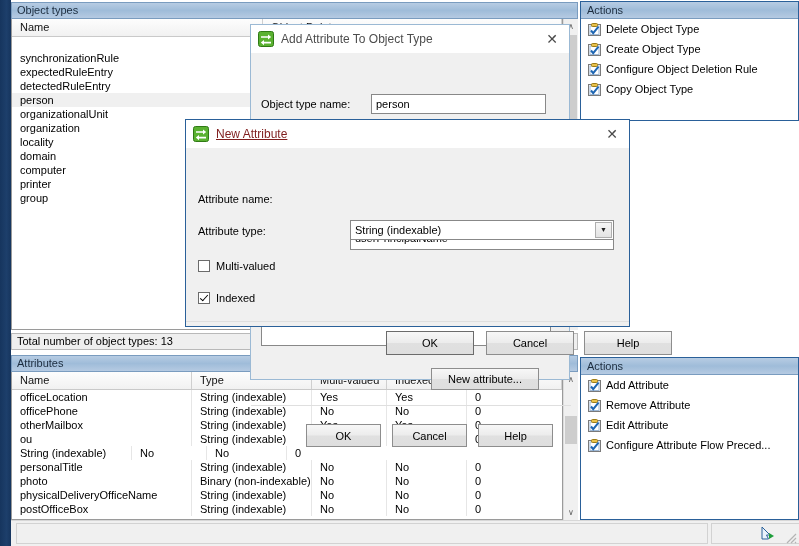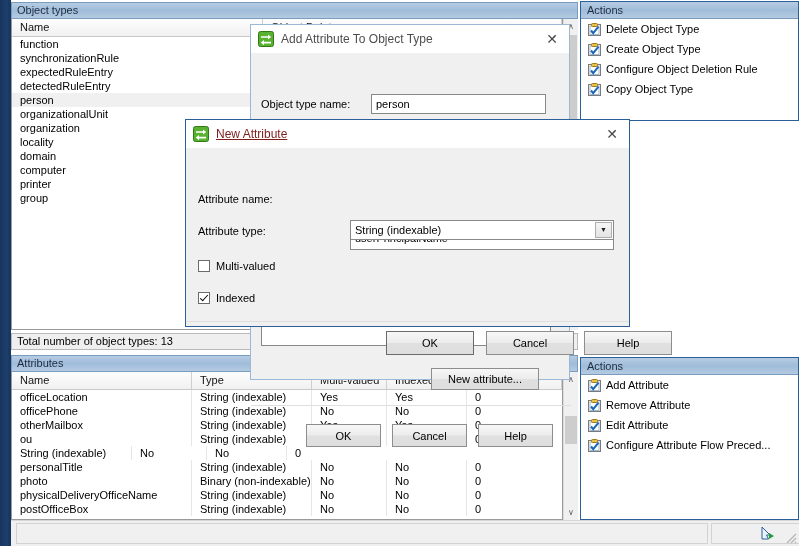--- a/index.html
+++ b/index.html
@@ -318,21 +318,20 @@
   <span>Object types</span>
 </div>
 
 <div class="grid" style="left:11px; top:19px; width:552px; height:311px;">
   <div class="grid-head">
     <div class="cell" style="width:252px;">Name</div>
     <div class="cell" style="width:300px;">Object Delet...</div>
   </div>
   <div class="grid-body" id="object-types-rows">
       <div class="grid-row">
-        <div class="cell" style="width: 252px;">function</div>
         <div class="cell nb" style="width: 300px;"></div>
       </div>
       <div class="grid-row">
         <div class="cell" style="width: 252px;">synchronizationRule</div>
         <div class="cell nb" style="width: 300px;"></div>
       </div>
       <div class="grid-row">
         <div class="cell" style="width: 252px;">expectedRuleEntry</div>
         <div class="cell nb" style="width: 300px;"></div>
       </div>

